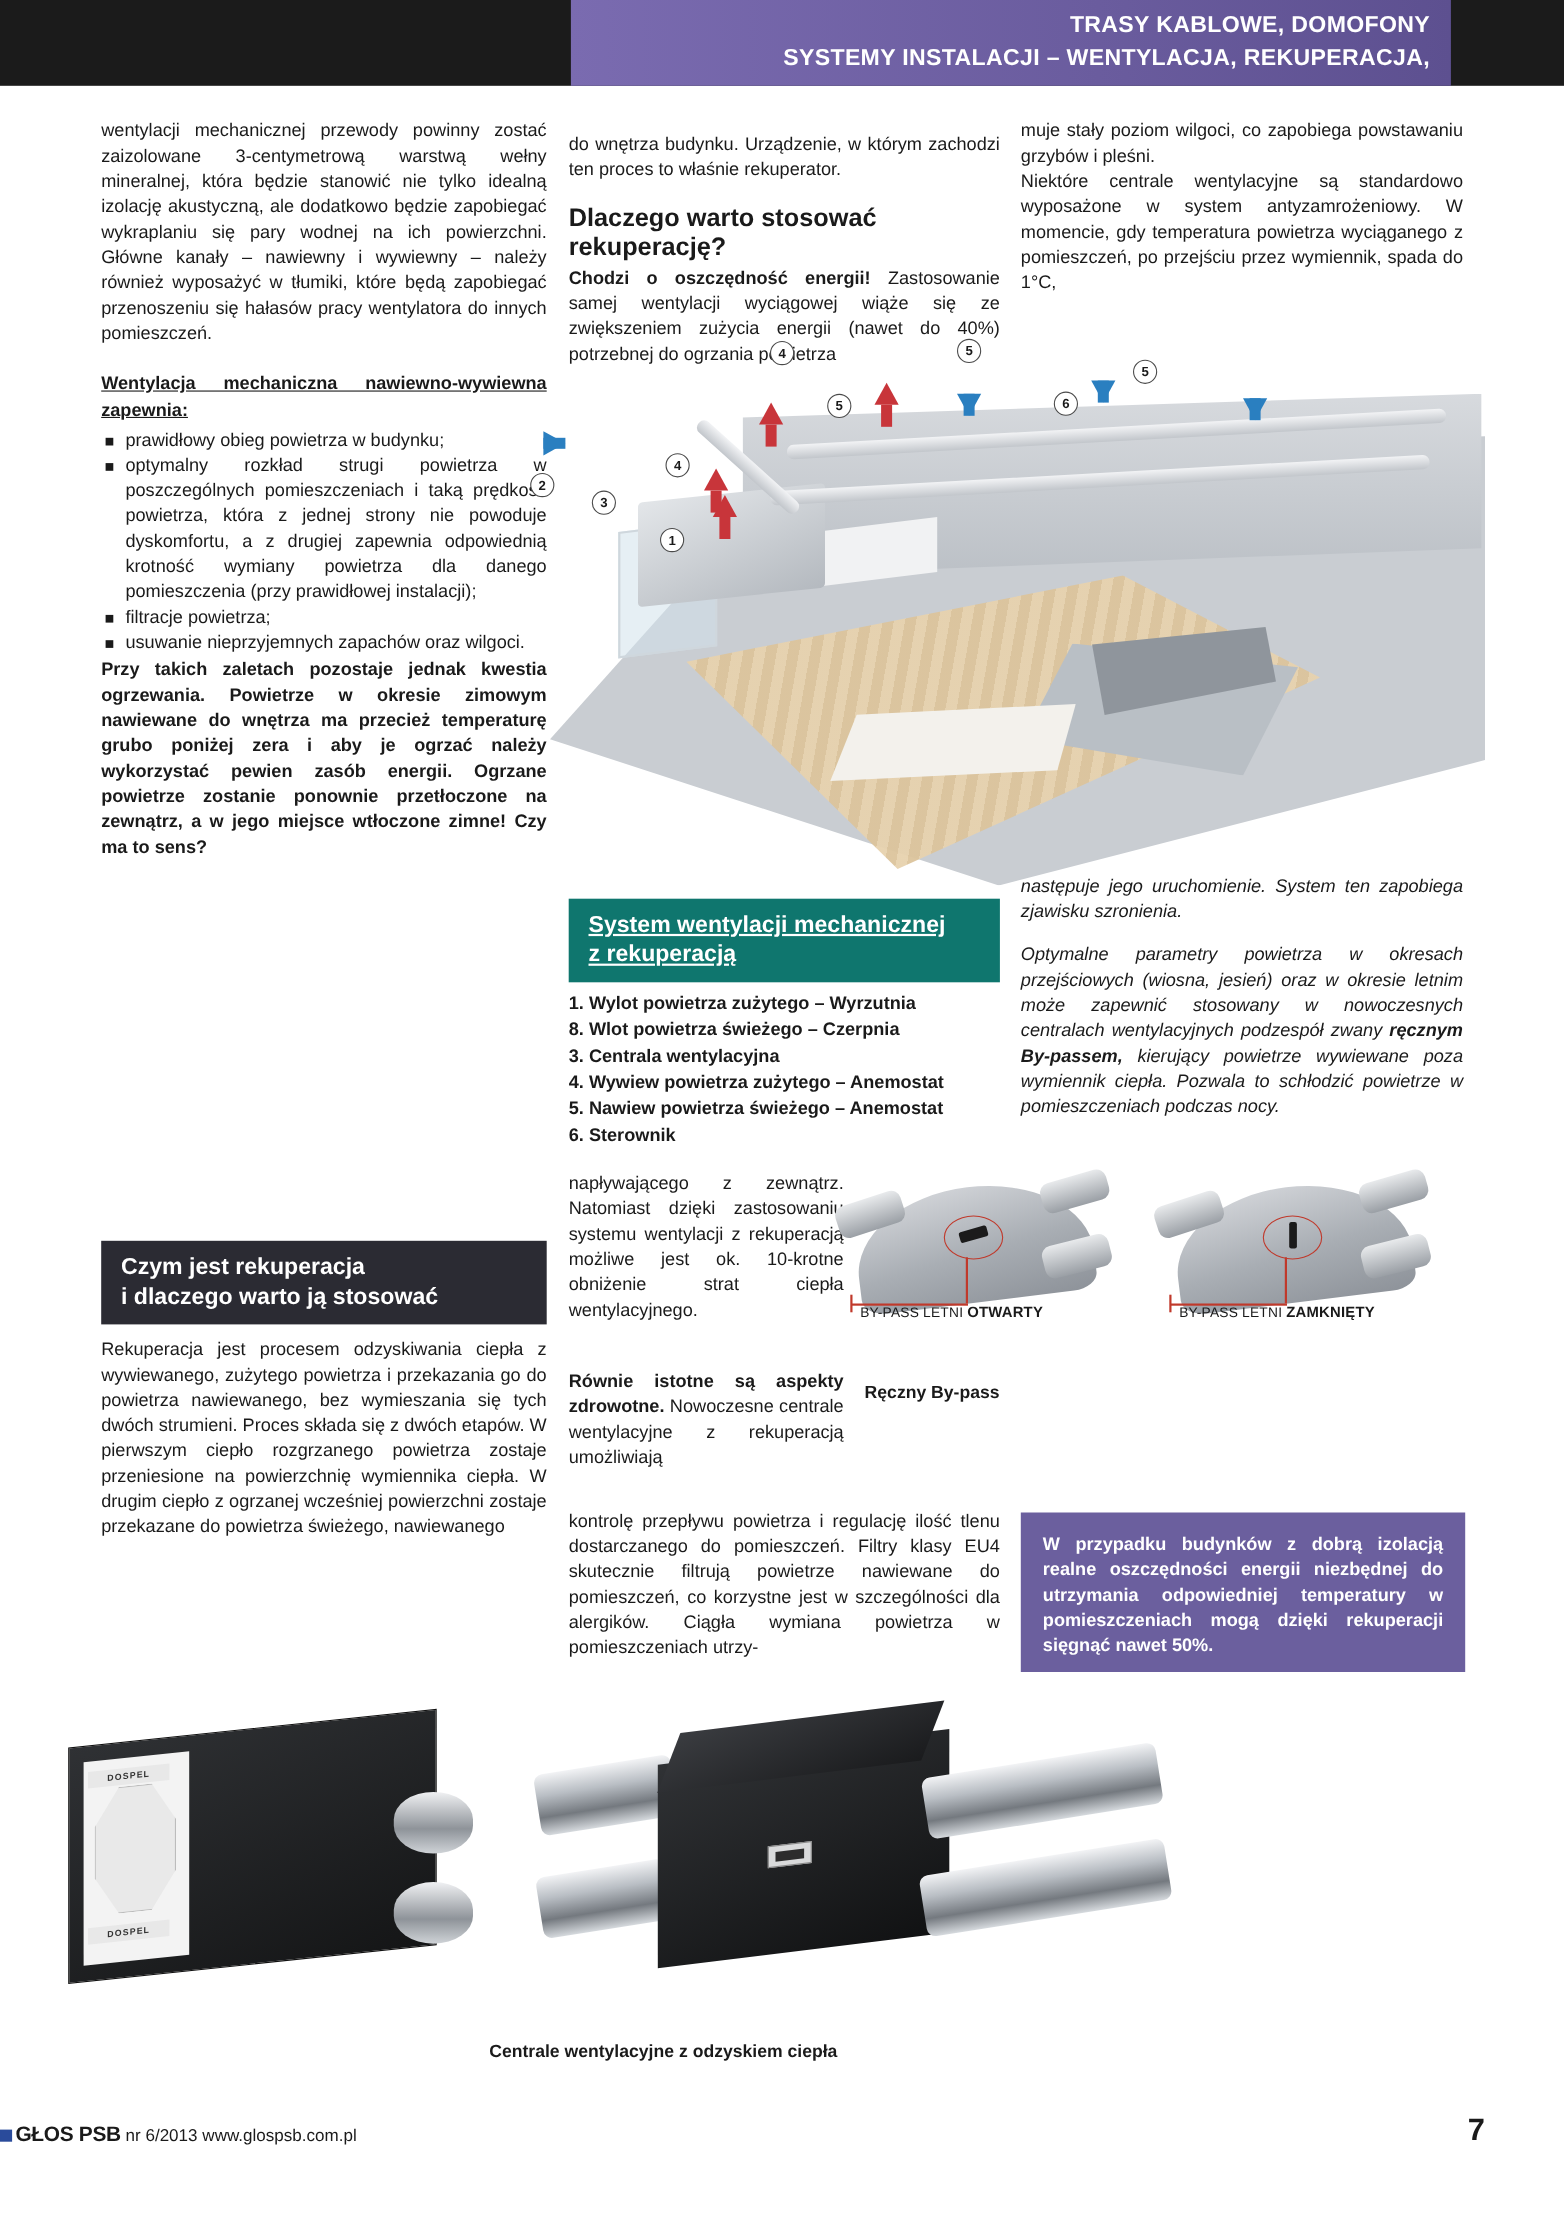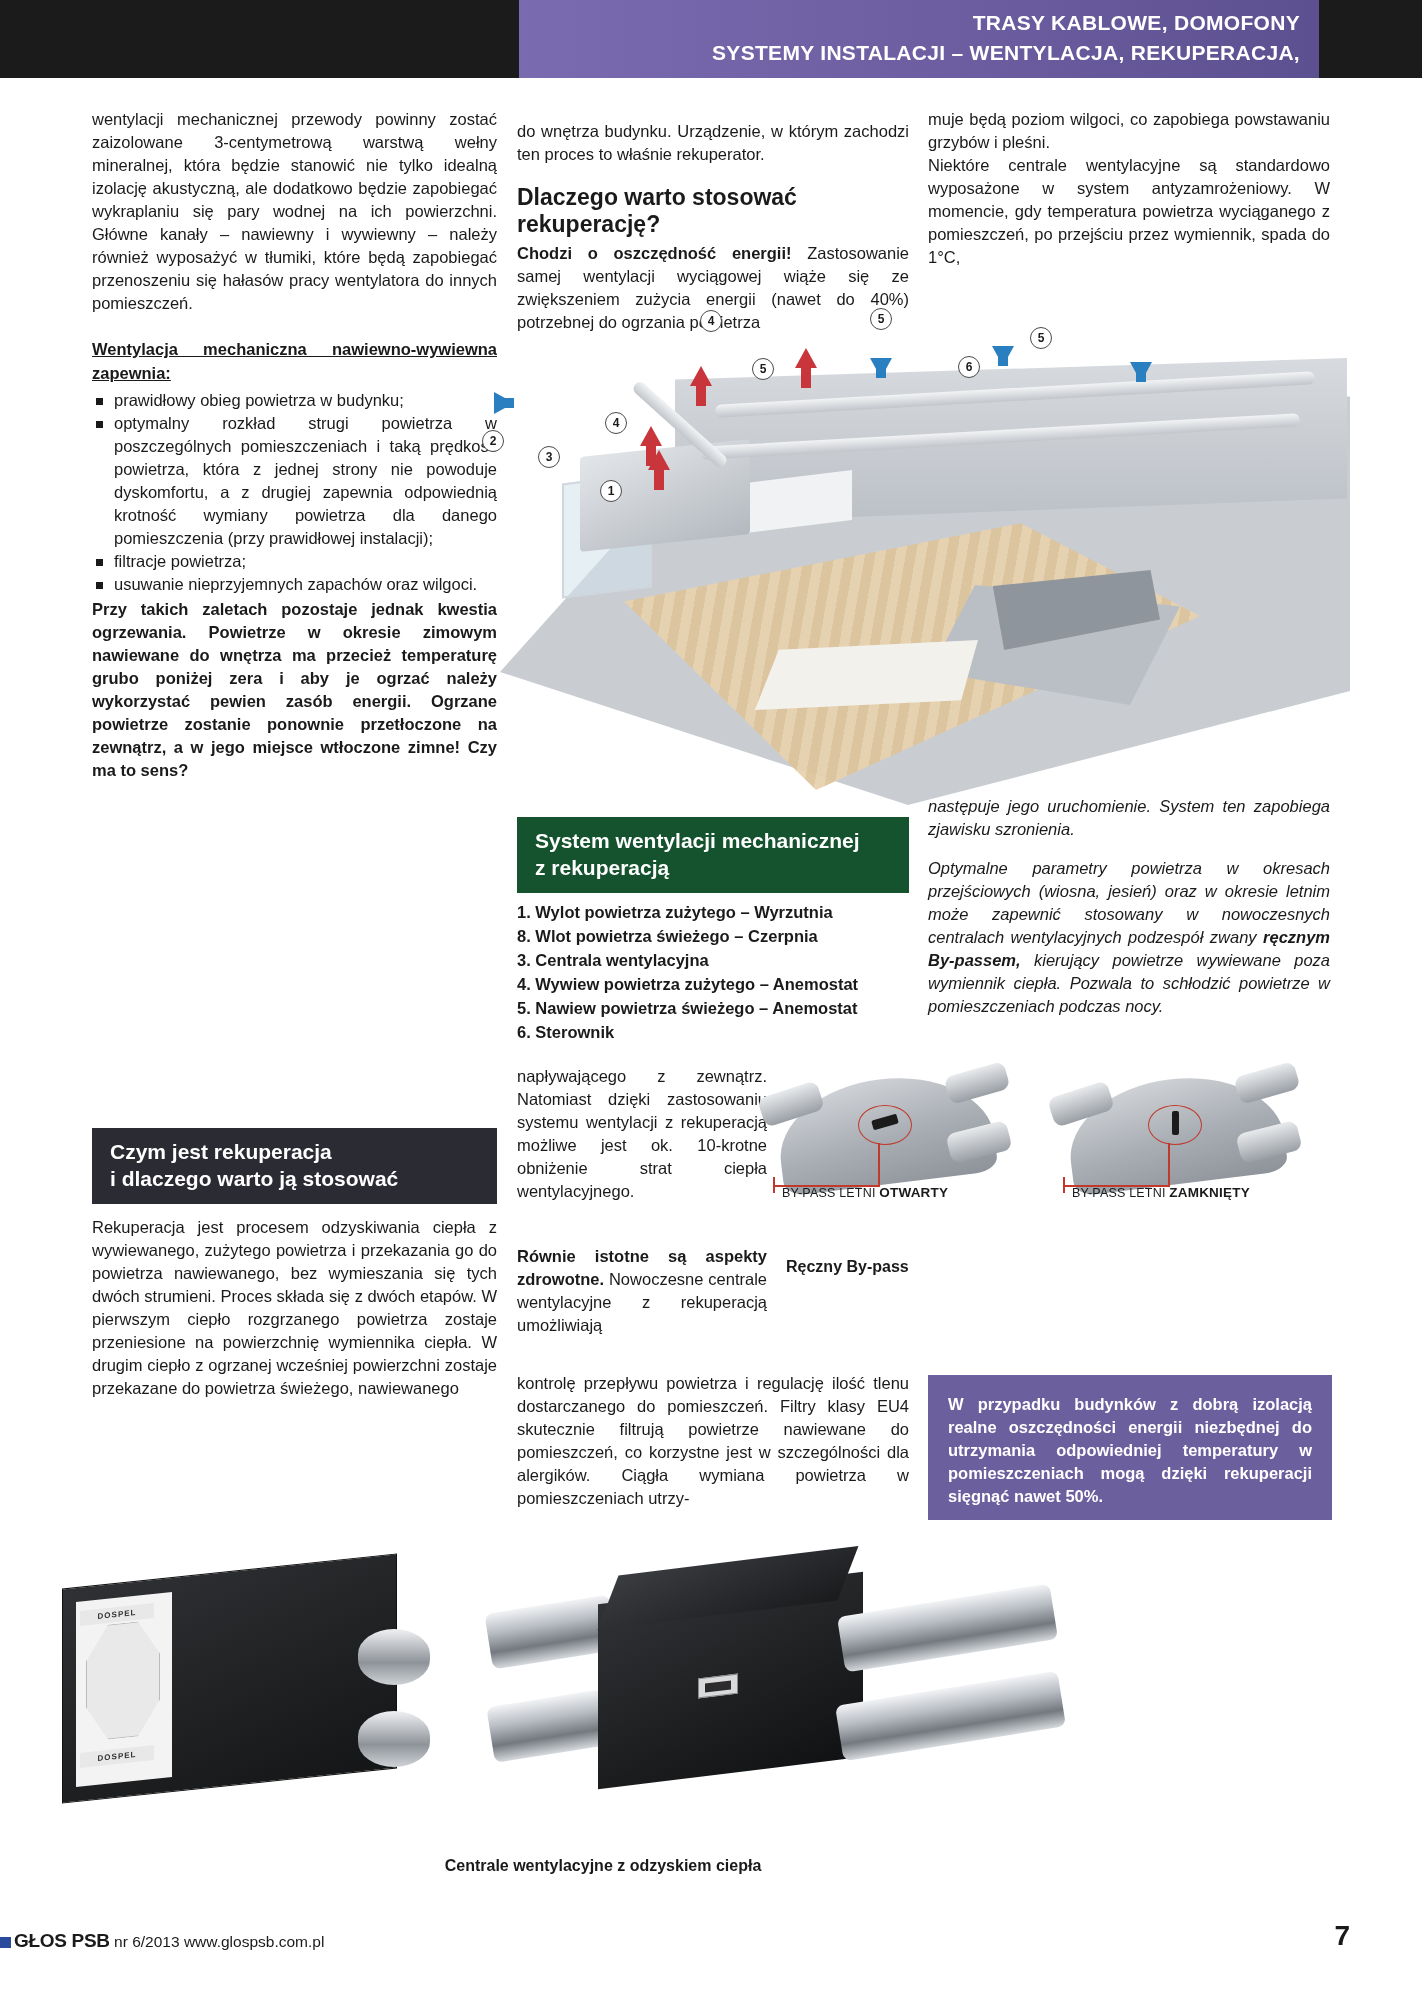--- a/index.html
+++ b/index.html
@@ -76,21 +76,21 @@
 
   
   .boxhead {
     color: #fff;
     font-weight: bold;
     font-size: 21px;
     line-height: 27px;
     padding: 10px 14px 12px 18px;
   }
   .boxhead.dark { background: #2b2b33; }
-  .boxhead.purple { background: #14532d; }
+  .boxhead.purple { background: #0f766e; text-decoration: underline; }
 
   
   .legend {
     position: absolute;
     left: 517px; top: 817px; width: 392px;
   }
   .legend ol {
     list-style: none;
     margin: 8px 0 0 0; padding: 0;
     font-size: 16.5px; line-height: 23px;
@@ -479,21 +479,21 @@
   <p>
     <span class="bold">Równie istotne są aspekty zdrowotne.</span><span> Nowoczesne centrale wentylacyjne z rekuperacją umożliwiają</span>
   </p>
 </div>
 
 <div style="position:absolute; left:517px; top:1355px; width:392px; font-size:16.5px; line-height:23px; text-align:justify;">
   <p>kontrolę przepływu powietrza i regulację ilość tlenu dostarczanego do pomieszczeń. Filtry klasy EU4 skutecznie filtrują powietrze nawiewane do pomieszczeń, co korzystne jest w szczególności dla alergików. Ciągła wymiana powietrza w pomieszczeniach utrzy-</p>
 </div>
 
 <div class="col col3">
-  <p>muje będą poziom wilgoci, co zapobiega powstawaniu grzybów i pleśni.</p>
+  <p>muje stały poziom wilgoci, co zapobiega powstawaniu grzybów i pleśni.</p>
   <p>Niektóre centrale wentylacyjne są standardowo wyposażone w system antyzamrożeniowy. W momencie, gdy temperatura powietrza wyciąganego z pomieszczeń, po przejściu przez wymiennik, spada do 1°C,</p>
 </div>
 
 <div style="position:absolute; left:928px; top:778px; width:402px; font-size:16.5px; line-height:23px; text-align:justify;font-style:italic;">
   <p>następuje jego uruchomienie. System ten zapobiega zjawisku szronienia.</p>
   <p>
     <span>Optymalne parametry powietrza w okresach przejściowych (wiosna, jesień) oraz w okresie letnim może zapewnić stosowany w nowoczesnych centralach wentylacyjnych podzespół zwany </span><span class="bold">ręcznym By-passem,</span><span> kierujący powietrze wywiewane poza wymiennik ciepła. Pozwala to schłodzić powietrze w pomieszczeniach podczas nocy.</span>
   </p>
 </div>
 

